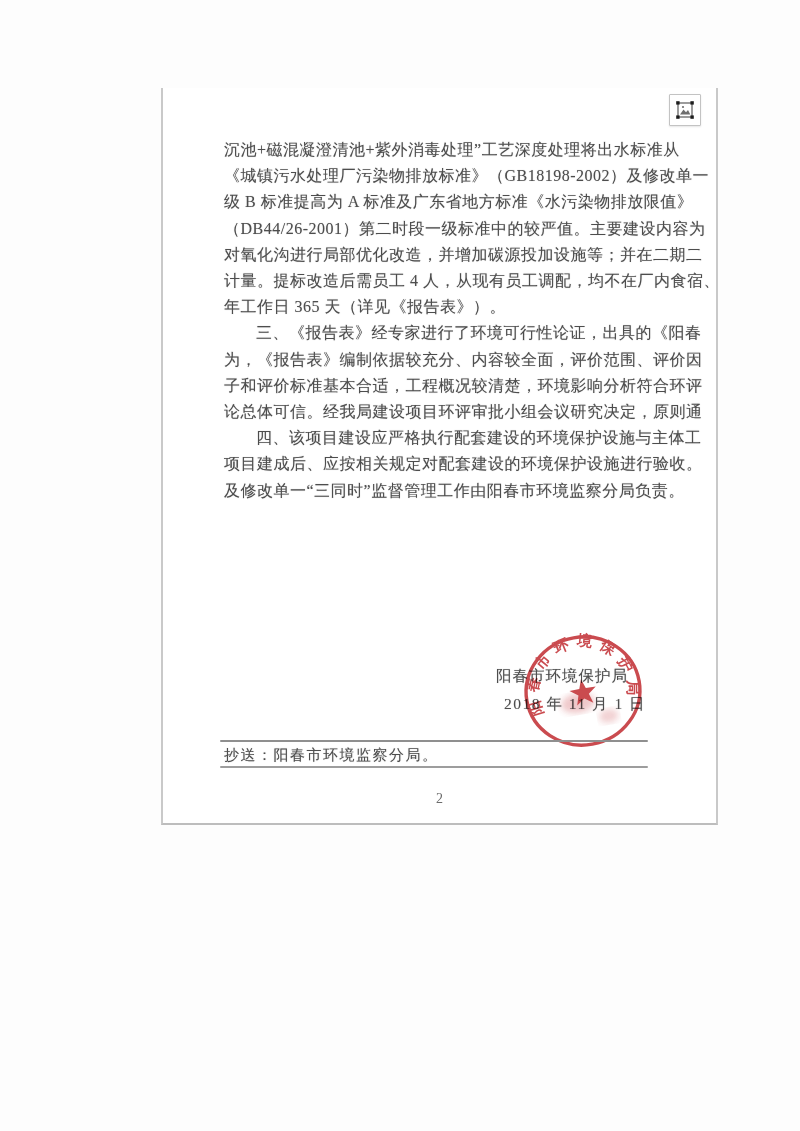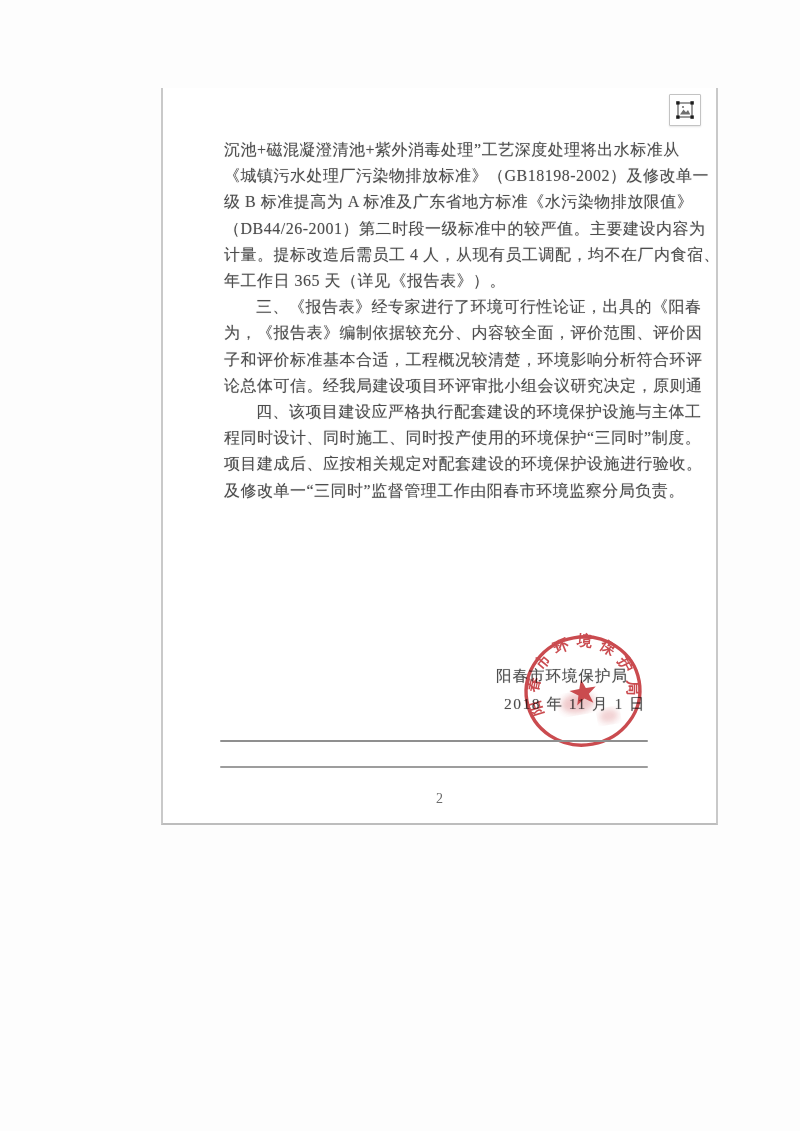--- a/index.html
+++ b/index.html
@@ -75,28 +75,28 @@
       <path d="M6 15.5 L9.5 10.5 L12 13.2 L14 11 L16.3 15.5 Z" fill="#6f6f6f"></path>
       <circle cx="9" cy="8" r="1.1" fill="#6f6f6f"></circle>
     </svg>
   </button>
 
   <div class="body-text">
     <div class="line">沉池+磁混凝澄清池+紫外消毒处理”工艺深度处理将出水标准从</div>
     <div class="line">《城镇污水处理厂污染物排放标准》（GB18198-2002）及修改单一</div>
     <div class="line">级 B 标准提高为 A 标准及广东省地方标准《水污染物排放限值》</div>
     <div class="line">（DB44/26-2001）第二时段一级标准中的较严值。主要建设内容为</div>
+    <div class="line">对氧化沟进行局部优化改造，并增加碳源投加设施等；并在二期二</div>
     <div class="line">计量。提标改造后需员工 4 人，从现有员工调配，均不在厂内食宿、</div>
     <div class="line short">年工作日 365 天（详见《报告表》）。</div>
     <div class="line indent">三、《报告表》经专家进行了环境可行性论证，出具的《阳春</div>
     <div class="line">为，《报告表》编制依据较充分、内容较全面，评价范围、评价因</div>
     <div class="line">子和评价标准基本合适，工程概况较清楚，环境影响分析符合环评</div>
     <div class="line">论总体可信。经我局建设项目环评审批小组会议研究决定，原则通</div>
     <div class="line indent">四、该项目建设应严格执行配套建设的环境保护设施与主体工</div>
-    <div class="line">程同时设计、同时施工、同时投产使用的环境保护“三同时”制度。</div>
     <div class="line">项目建成后、应按相关规定对配套建设的环境保护设施进行验收。</div>
     <div class="line">及修改单一“三同时”监督管理工作由阳春市环境监察分局负责。</div>
   </div>
 
   <div class="sig-org">阳春市环境保护局</div>
   <div class="sig-date">2018 年 11 月 1 日</div>
 
   <svg class="seal" width="134" height="124" viewBox="0 0 134 124">
     <defs>
       <path id="sealArc" d="M 26.2,80 A 45,45 0 1 1 107.8,80" fill="none"></path>
@@ -109,17 +109,18 @@
       <text font-size="15" fill="#c4373c" letter-spacing="7" font-family="Liberation Serif, DejaVu Serif, serif" font-weight="bold">
         <textPath href="#sealArc" startOffset="2%">阳春市环境保护局</textPath>
       </text>
       <polygon fill="#c4373c" points="67,49 70.3,58.5 80.3,58.7 72.3,64.7 75.2,74.3 67,68.6 58.8,74.3 61.7,64.7 53.7,58.7 63.7,58.5"></polygon>
       <ellipse cx="60" cy="72" rx="17" ry="10" fill="#c4373c" opacity="0.3" filter="url(#sealBlur)"></ellipse>
       <ellipse cx="88" cy="90" rx="10" ry="7" fill="#c4373c" opacity="0.25" filter="url(#sealBlur)"></ellipse>
     </g>
   </svg>
 
   <div class="rule top"></div>
+  <div class="cc-line">抄送：阳春市环境监察分局。</div>
   <div class="rule bottom"></div>
 
   <div class="page-number">2</div>
 
 </div>
 
 </body></html>

